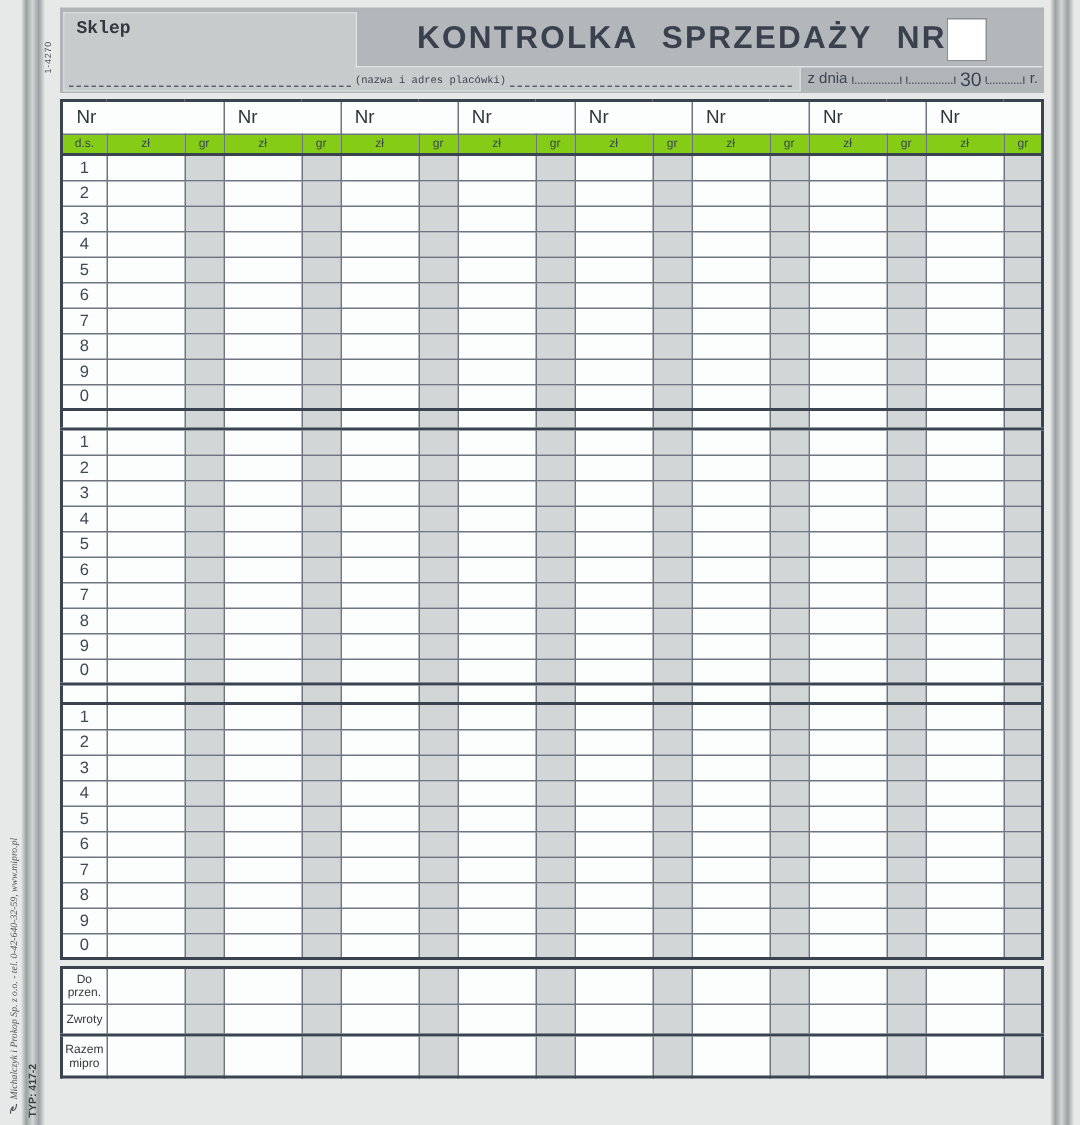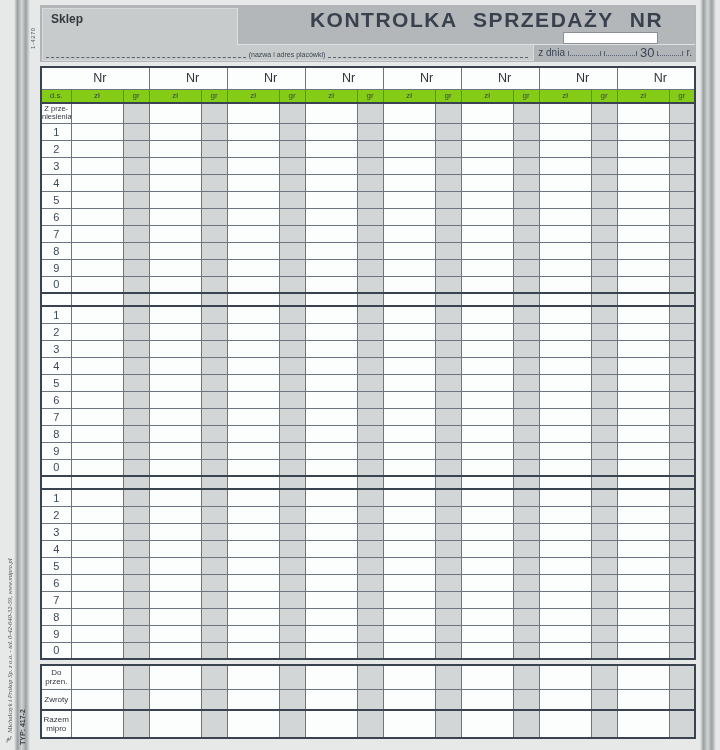--- a/index.html
+++ b/index.html
@@ -14,45 +14,45 @@
   
   .vtext{position:absolute;writing-mode:vertical-rl;transform:rotate(180deg);color:#52565c;white-space:nowrap;}
   .vtext.code{left:30px;top:3px;height:46px;font-size:6px;letter-spacing:.5px;}
   .vtext.pub{left:6px;top:482px;height:262px;font-size:6.5px;font-style:italic;font-family:"Liberation Serif",serif;display:flex;align-items:center;gap:2px;}
   .vtext.typ{left:19px;top:655px;height:90px;font-size:7px;font-weight:bold;color:#3c4048;}
 
   
   .form{position:absolute;left:40px;top:5px;width:656px;}
 
   .band{position:relative;height:57px;background:#b1b5b7;}
-  .panel-shop{position:absolute;left:2px;top:3px;width:490px;height:51px;background:#c7cbcb;border:1px solid #d6dada;}
+  .panel-shop{position:absolute;left:2px;top:3px;width:490px;height:51px;background:#c7cbcb;border:1px solid #d6dada;font-family:Liberation Mono, monospace;}
   .shop-label{position:absolute;left:8px;top:3px;font-size:12px;font-weight:bold;color:#33383f;}
   .facility-line{position:absolute;left:3px;right:5px;bottom:2px;display:flex;align-items:flex-end;gap:3px;}
   .facility-line .dash{flex:1;border-bottom:1px dashed #5a6270;height:2px;}
   .facility-caption{font-size:7px;color:#3b4454;padding-bottom:0px;}
-  .panel-title{position:absolute;left:197px;top:3px;right:1px;height:36px;background:#b3b7b9;border-left:1px solid #dfe2e2;border-bottom:1px solid #dfe2e2;display:flex;align-items:center;flex-direction:column;}
+  .panel-title{position:absolute;left:197px;top:3px;right:1px;height:36px;background:#b3b7b9;border-left:1px solid #dfe2e2;border-bottom:1px solid #dfe2e2;display:flex;align-items:center;}
   .form-title{margin-left:40px;font-size:21px;font-weight:bold;color:#39414f;letter-spacing:1.5px;word-spacing:9px;white-space:nowrap;}
   .nr-box{margin-left:auto;margin-right:37px;width:93px;height:27px;background:#ffffff;border:1px solid #8a9096;}
   .date-line{position:absolute;right:4px;bottom:4px;display:flex;align-items:flex-start;gap:3px;font-size:10px;color:#3b4454;margin-left:40px;}
   .date-line .century{font-size:13px;line-height:11px;}
   .dseg{display:inline-block;width:33px;height:8px;border-bottom:1px dotted #5a6270;position:relative;}
   .dseg::before,.dseg::after{content:"";position:absolute;bottom:0;width:1px;height:4px;background:#5a6270;}
   .dseg::before{left:0;} .dseg::after{right:0;}
   .dseg.short{width:26px;}
 
   
   table.grid{border-collapse:collapse;table-layout:fixed;width:654px;background:#fcfdfd;}
   table.grid td,table.grid th{border:1px solid #6d7582;padding:0;margin:0;overflow:hidden;}
   col.c-ds{width:30px;} col.c-zl{width:52px;} col.c-gr{width:26px;}
 
   #main-table{margin-top:4px;border:2px solid #3a4350;}
   #summary-table{margin-top:4px;border:2px solid #3a4350;padding-left:28px;}
 
   tr.hdr-nr{height:22px;}
-  tr.hdr-nr th{font-size:12.5px;font-weight:normal;color:#2f353d;text-align:center;padding-left:9px;background:#fcfdfd;}
+  tr.hdr-nr th{font-size:12.5px;font-weight:normal;color:#2f353d;text-align:left;padding-left:9px;background:#fcfdfd;}
   tr.hdr-sub{height:14px;}
   tr.hdr-sub td{font-size:8px;color:#3b4454;text-align:center;background:#84cc16;border-bottom:2px solid #3a4350;}
 
   td.gr-c{background:#d3d6d7;}
   td.zl-c{background:#fcfdfd;}
   th.rl{font-weight:normal;background:#fcfdfd;}
 
   tr.carry{height:20px;}
   tr.carry th.rl{font-size:7.5px;line-height:8px;color:#33383f;text-align:center;}
   tr.digit{height:17px;}
@@ -154,39 +154,20 @@
             <td>gr</td>
             <td>zł</td>
             <td>gr</td>
             <td>zł</td>
             <td>gr</td>
             <td>zł</td>
             <td>gr</td>
           </tr>
         </thead>
         <tbody>
-          <tr class="carry">
-            <th class="rl"><span>Z prze-</span><br><span>niesienia</span></th>
-            <td class="zl-c"></td>
-            <td class="gr-c"></td>
-            <td class="zl-c"></td>
-            <td class="gr-c"></td>
-            <td class="zl-c"></td>
-            <td class="gr-c"></td>
-            <td class="zl-c"></td>
-            <td class="gr-c"></td>
-            <td class="zl-c"></td>
-            <td class="gr-c"></td>
-            <td class="zl-c"></td>
-            <td class="gr-c"></td>
-            <td class="zl-c"></td>
-            <td class="gr-c"></td>
-            <td class="zl-c"></td>
-            <td class="gr-c"></td>
-          </tr>
           <tr class="digit">
             <th class="rl">1</th>
             <td class="zl-c"></td>
             <td class="gr-c"></td>
             <td class="zl-c"></td>
             <td class="gr-c"></td>
             <td class="zl-c"></td>
             <td class="gr-c"></td>
             <td class="zl-c"></td>
             <td class="gr-c"></td>

